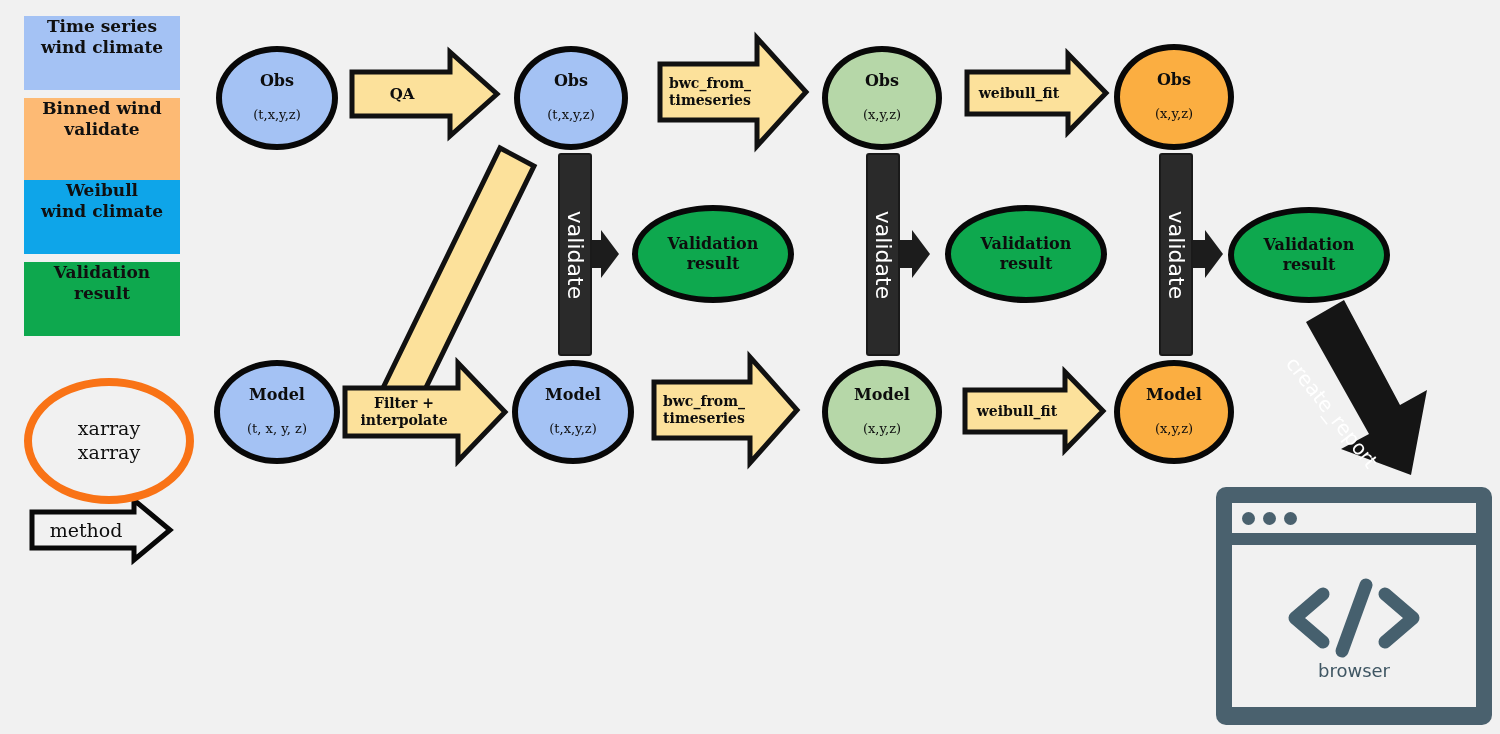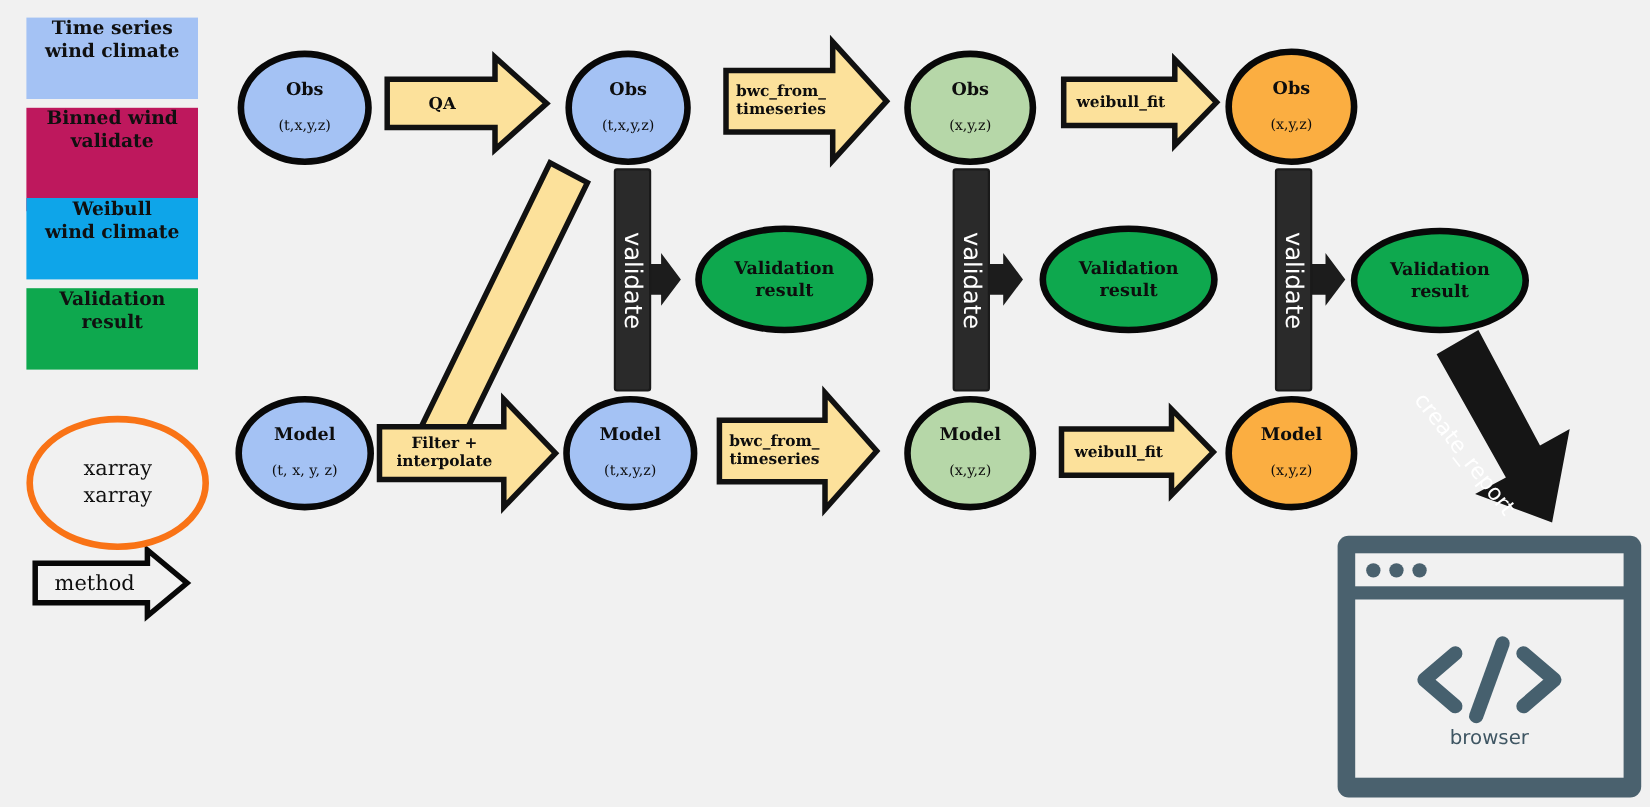--- a/index.html
+++ b/index.html
@@ -35,21 +35,21 @@
     font-size: 17px;
     line-height: 1.25;
     color: #101010;
   }
   .legend-ellipse {
     position: absolute;
     left: 24px;
     top: 378px;
     width: 154px;
     height: 110px;
-    border: 6px solid #f97316;
+    border: 8px solid #f97316;
     border-radius: 50%;
     background: #f1f1f1;
     display: flex;
     align-items: center;
     justify-content: center;
     text-align: center;
     font-family: "DejaVu Serif", serif;
     font-size: 19px;
     line-height: 1.25;
     color: #101010;
@@ -220,21 +220,21 @@
   <polygon points="1306,322 1344,300 1400,405 1427,390 1411,475 1341,449 1369,434" fill="#151515"></polygon>
 </svg>
 
 <div class="legend-box" style="left:24px; top:16px; height:74px; background:#a4c2f4;">
   <span>
     <span>Time series</span><br>
     <span>wind climate</span>
   </span>
 </div>
 
-<div class="legend-box" style="left:24px; top:98px; height:94px; background:#be185d;">
+<div class="legend-box" style="left:24px; top:98px; height:94px; background:#fdba74;">
   <span>
     <span>Binned wind</span><br>
     <span>validate</span>
   </span>
 </div>
 
 <div class="legend-box" style="left:24px; top:180px; height:74px; background:#0ea5e9;">
   <span>
     <span>Weibull</span><br>
     <span>wind climate</span>

